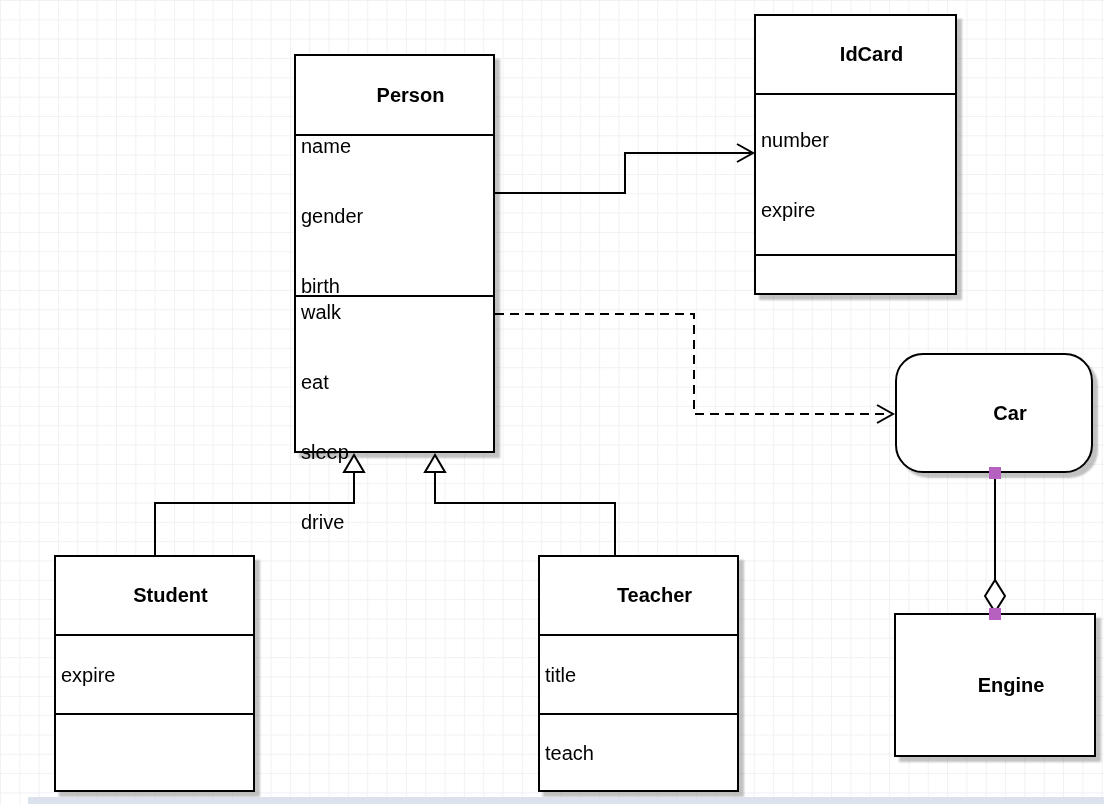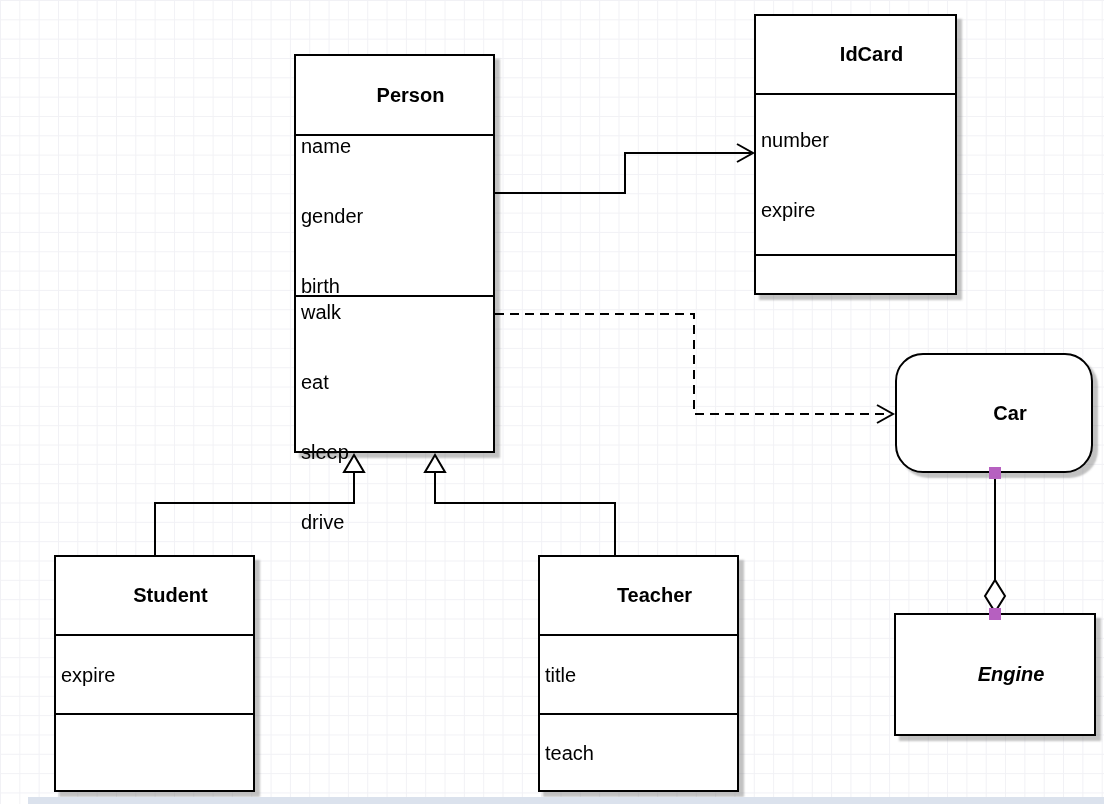--- a/index.html
+++ b/index.html
@@ -72,21 +72,21 @@
       <div>number</div>
       <div>expire</div>
     </div>
     <div class="uml-sec fill"></div>
   </div>
 
   <div class="uml-class" style="left:895px;top:353px;width:198px;height:120px;border-radius:28px;">
     <div class="uml-title no-divider">Car</div>
   </div>
 
-  <div class="uml-class" style="left:894px;top:613px;width:202px;height:123px;font-style:italic;">
+  <div class="uml-class" style="left:894px;top:613px;width:202px;height:144px;">
     <div class="uml-title no-divider">Engine</div>
   </div>
 
   <div class="uml-class" style="left:54px;top:555px;width:201px;height:237px;">
     <div class="uml-title" style="height:79px">Student</div>
     <div class="uml-sec divider" style="height:79px">
       <div>expire</div>
     </div>
   </div>
 

